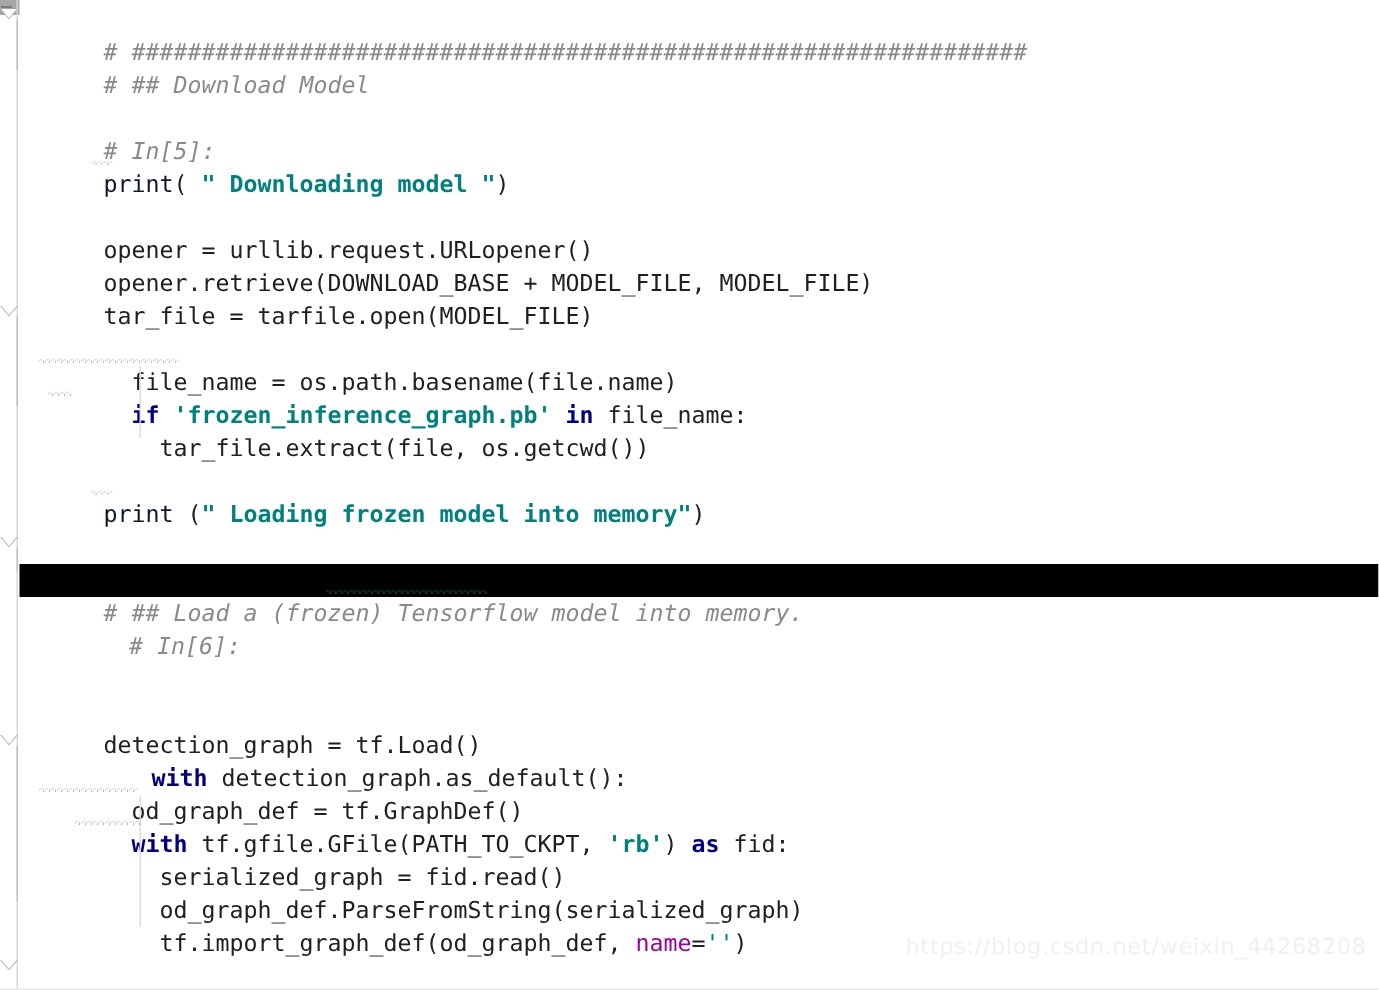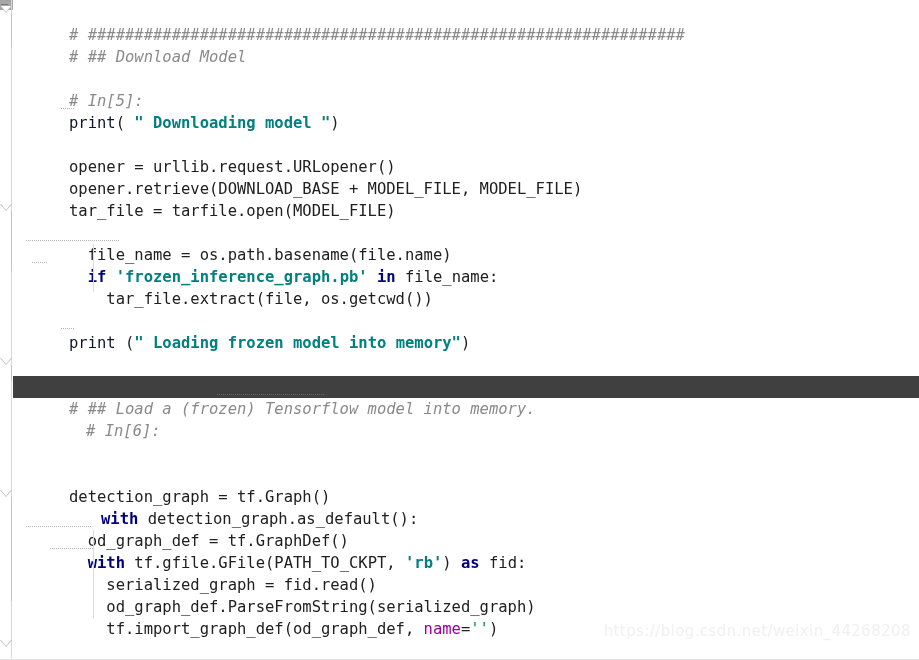--- a/index.html
+++ b/index.html
@@ -106,21 +106,21 @@
     line-height: 22px;
     font-size: 15.5px;
     white-space: pre;
     color: #202020;
   }
   .line .txt {
     display: inline-block;
     padding-left: 13px;
   }
   .line.hl {
-    background: #404040;
+    background: #000000;
   }
   .hl-band {
     position: absolute;
     left: 0;
     width: 919px;
     height: 22px;
     background: #fdf8e3;
     z-index: 1;
   }
 
@@ -295,21 +295,21 @@
 
     <div class="line" style="top:420px;">
       <span class="txt plain"></span>
     </div>
 
     <div class="line" style="top:442px;">
       <span class="txt plain"></span>
     </div>
 
     <div class="line" style="top:464px;">
-      <span class="txt plain">detection_graph = tf.Graph()</span>
+      <span class="txt plain">detection_graph = tf.Load()</span>
     </div>
 
     <div class="line" style="top:486px;padding-left:32px;">
       <span class="txt"><span class="kw">with</span><span class="plain"> detection_graph.as_default():</span></span>
     </div>
 
     <div class="line" style="top:508px;">
       <span class="txt plain">  od_graph_def = tf.GraphDef()</span>
     </div>
 

